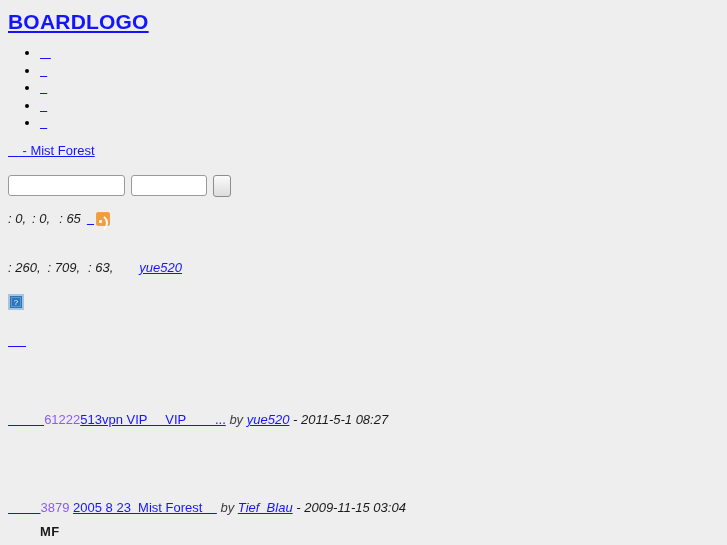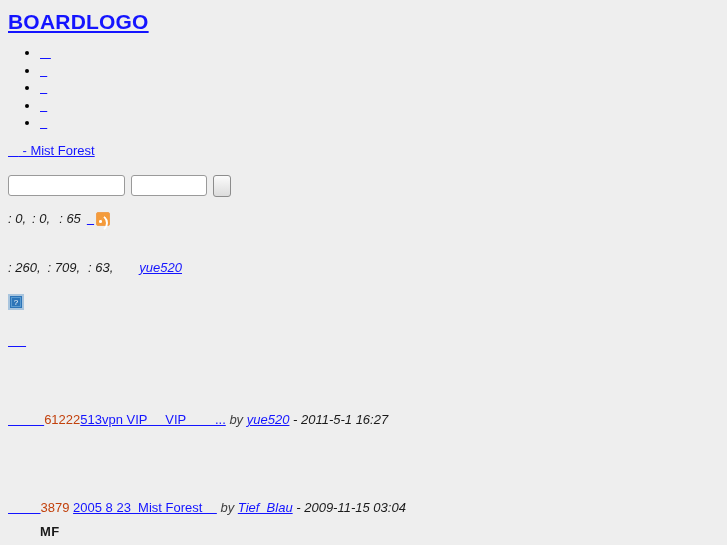--- a/index.html
+++ b/index.html
@@ -206,21 +206,21 @@
   }
   #thread-0 { top: 412px; }
   #thread-1 { top: 500px; }
 
   .thread .t-icon {
     color: #1414ff;
     text-decoration: underline;
     white-space: pre;
   }
   .thread .t-views {
-    color: #c2410c;
+    color: #8b5cf6;
     font-style: normal;
     white-space: pre;
   }
   .thread .t-title {
     color: #1414ff;
     text-decoration: underline;
     white-space: pre;
     text-align: center;
   }
   .thread .t-by {
@@ -290,17 +290,17 @@
 <div class="help-row">
   <span class="help-icon">
     <span class="glyph">?</span>
   </span>
 </div>
 
 <div class="blank-link-row">
   <a href="#">     </a>
 </div>
 
-<div class="thread" id="thread-0"><a href="#" class="t-icon">          </a><span class="t-views">61222</span><a href="#" class="t-title">513vpn VIP     VIP        ...</a><span class="t-by"> by </span><a href="#" class="t-author">yue520</a><span class="t-date"> - 2011-5-1 16:27</span></div>
+<div class="thread" id="thread-0"><a href="#" class="t-icon">          </a><span class="t-views">61222</span><a href="#" class="t-title">513vpn VIP     VIP        ...</a><span class="t-by"> by </span><a href="#" class="t-author">yue520</a><span class="t-date"> - 2011-5-1 08:27</span></div>
 
 <div class="thread" id="thread-1"><a href="#" class="t-icon">         </a><span class="t-views">3879 </span><a href="#" class="t-title">2005 8 23  Mist Forest    </a><span class="t-by"> by </span><a href="#" class="t-author">Tief_Blau</a><span class="t-date"> - 2009-11-15 03:04</span></div>
 
 <div class="footer-mark">MF</div>
 
 </body></html>

